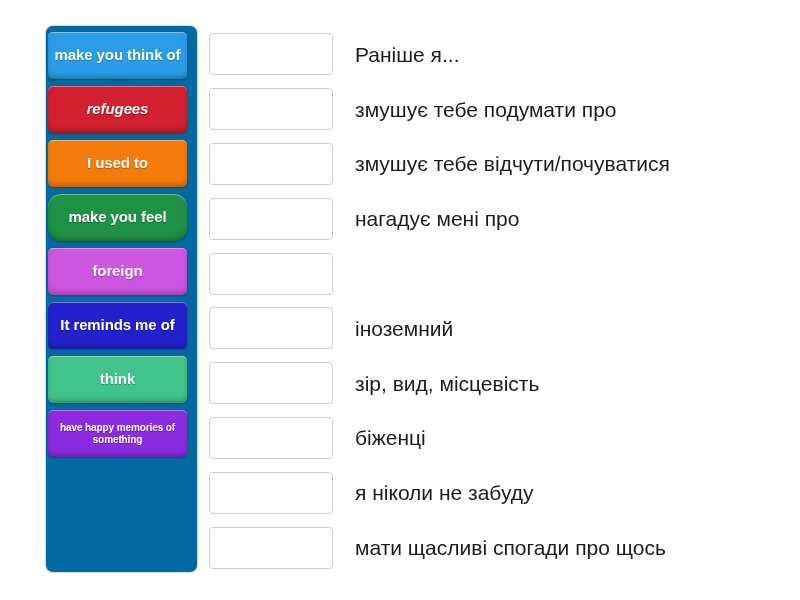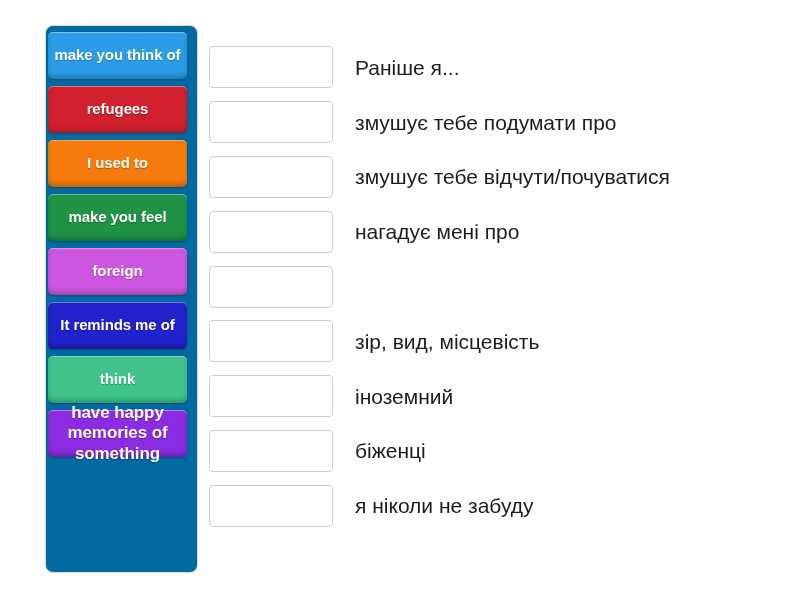--- a/index.html
+++ b/index.html
@@ -61,29 +61,29 @@
     text-shadow: 0 1px 1px rgba(0,0,0,0.28);
     box-shadow: inset 0 1px 0 rgba(255,255,255,0.38),
                 inset 0 -4px 6px -2px rgba(0,0,0,0.30),
                 0 1px 2px rgba(0,0,0,0.25);
   }
   .tile .tile-label {
     display: block;
     width: 100%;
   }
   .tile.small-text {
-    font-size: 17px;
+    font-size: 10px;
     line-height: 1.18;
   }
 
   
   #answer-list {
     position: absolute;
     left: 209px;
-    top: 40px;
+    top: 27px;
     width: 575px;
     height: 548px;
     display: flex;
     flex-direction: column;
     gap: 0px;
   }
 
   .answer-row {
     display: flex;
     align-items: center;
@@ -112,27 +112,27 @@
 </style>
 </head>
 <body>
 
 <div id="activity">
 
   <div id="tile-tray">
       <div class="tile" style="background: rgb(43, 157, 232);">
         <span class="tile-label">make you think of</span>
       </div>
-      <div class="tile" style="background: rgb(210, 32, 47);">
+      <div class="tile" style="background: rgb(210, 32, 47); font-style: italic;">
         <span class="tile-label">refugees</span>
       </div>
       <div class="tile" style="background: rgb(245, 124, 12);">
         <span class="tile-label">I used to</span>
       </div>
-      <div class="tile" style="background: rgb(31, 146, 70);">
+      <div class="tile" style="background: rgb(31, 146, 70); border-radius: 13px;">
         <span class="tile-label">make you feel</span>
       </div>
       <div class="tile" style="background: rgb(204, 86, 224);">
         <span class="tile-label">foreign</span>
       </div>
       <div class="tile" style="background: rgb(34, 34, 204);">
         <span class="tile-label">It reminds me of</span>
       </div>
       <div class="tile" style="background: rgb(65, 196, 140);">
         <span class="tile-label">think</span>
@@ -157,29 +157,33 @@
       </div>
       <div class="answer-row">
         <div class="drop-zone"></div>
         <div class="answer-text">нагадує мені про</div>
       </div>
       <div class="answer-row">
         <div class="drop-zone"></div>
       </div>
       <div class="answer-row">
         <div class="drop-zone"></div>
-        <div class="answer-text">зір, вид, місцевість</div>
+        <div class="answer-text">іноземний</div>
       </div>
       <div class="answer-row">
         <div class="drop-zone"></div>
-        <div class="answer-text">іноземний</div>
+        <div class="answer-text">зір, вид, місцевість</div>
       </div>
       <div class="answer-row">
         <div class="drop-zone"></div>
         <div class="answer-text">біженці</div>
       </div>
       <div class="answer-row">
         <div class="drop-zone"></div>
         <div class="answer-text">я ніколи не забуду</div>
       </div>
+      <div class="answer-row">
+        <div class="drop-zone"></div>
+        <div class="answer-text">мати щасливі спогади про щось</div>
+      </div>
     </div>
 
 </div>
 
 </body></html>

